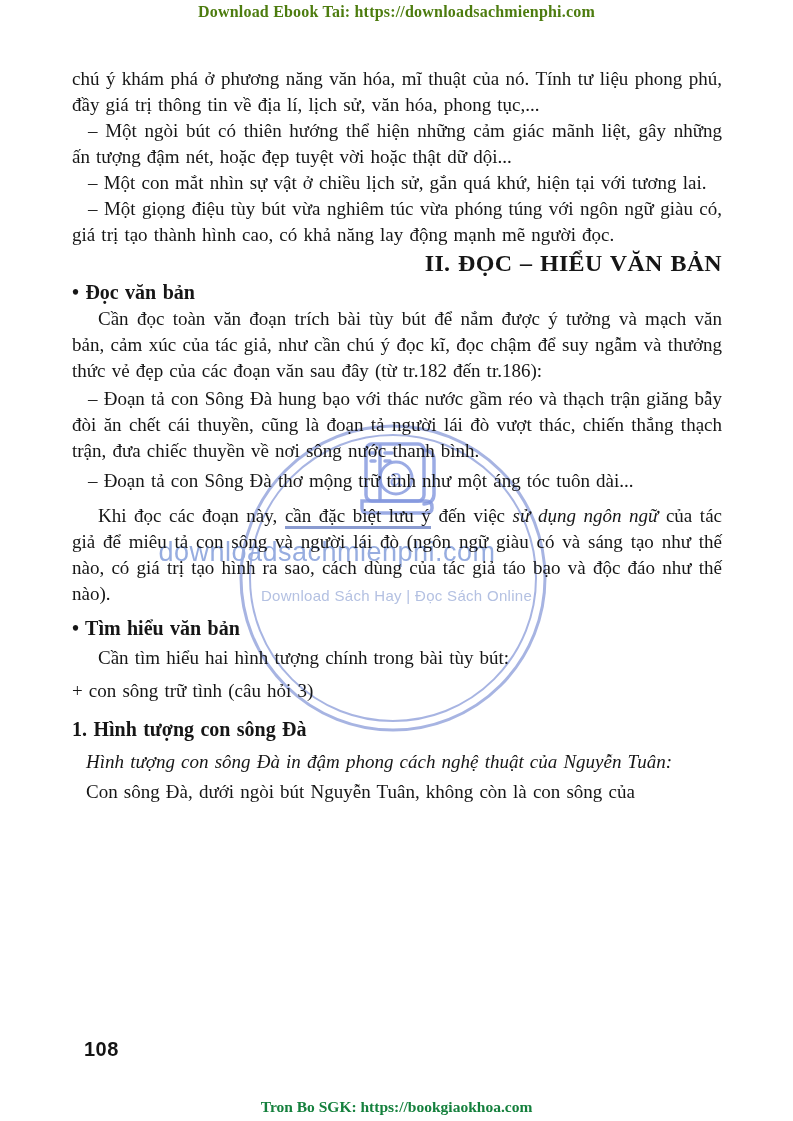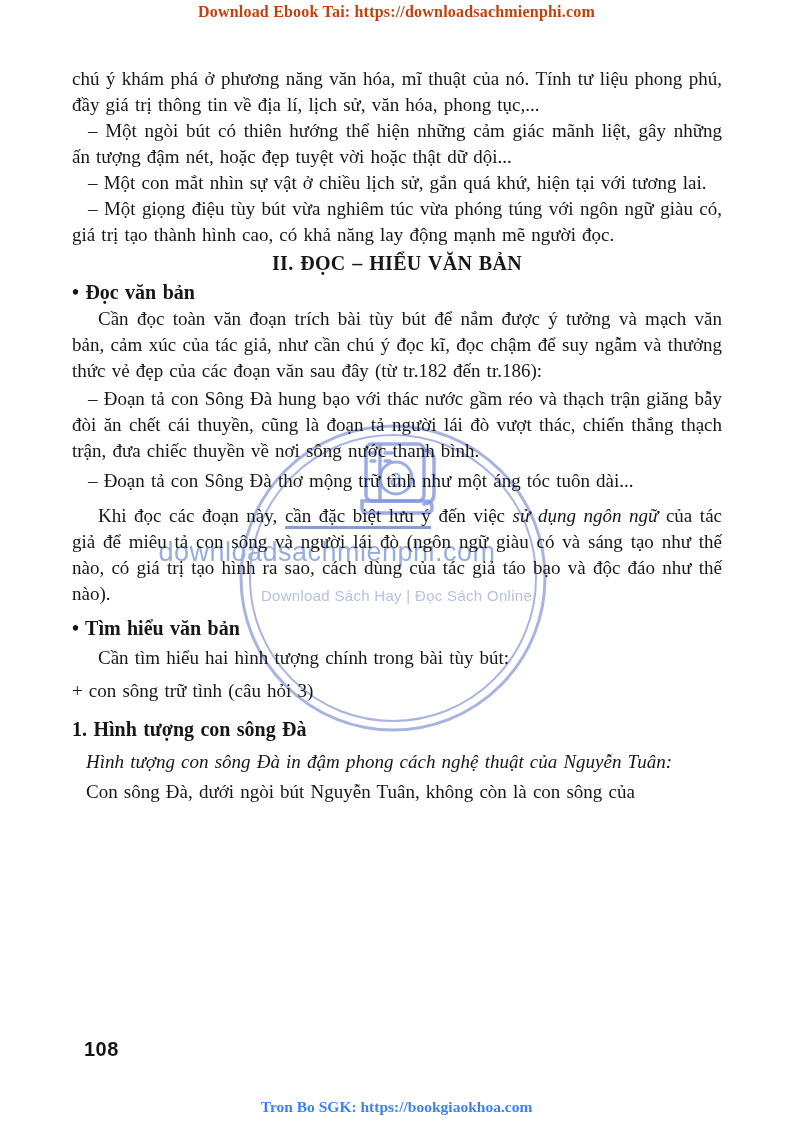--- a/index.html
+++ b/index.html
@@ -5,25 +5,25 @@
   html,body { margin:0; padding:0; background:#e8e8e8; }
   .page {
     position:relative; width:793px; height:1121px; margin:0 auto;
     background:#ffffff; overflow:hidden;
     font-family:"Liberation Serif", serif; color:#161616;
   }
 
   
   .top-link {
     position:absolute; top:3px; left:0; width:793px; text-align:center;
-    font-size:16px; font-weight:bold; color:#c2410c; letter-spacing:0.2px;
+    font-size:16px; font-weight:bold; color:#4d7c0f; letter-spacing:0.2px;
   }
   .bottom-link {
     position:absolute; top:1098px; left:0; width:793px; text-align:center;
-    font-size:15.5px; font-weight:bold; color:#3b82f6;
+    font-size:15.5px; font-weight:bold; color:#15803d;
   }
   .page-num {
     position:absolute; top:1038px; left:84px;
     font-family:"Liberation Sans", sans-serif; font-weight:bold;
     font-size:20px; color:#141414; letter-spacing:0.5px;
   }
 
   
   .wm-svg { position:absolute; left:0; top:0; z-index:0; }
   .wm-brand {
@@ -41,21 +41,21 @@
   .content {
     position:absolute; left:72px; top:66px; width:650px; z-index:1;
     font-size:19px; line-height:26px; text-align:justify; word-spacing:1.4px;
   }
   .content p, .content h2, .content h3 { margin:0; font-weight:normal; }
   .indent   { text-indent:26px; }
   .dash     { text-indent:16px; }
   .dash-hang{ padding-left:30px; text-indent:-14px; }
   .plus     { margin-left:38px; text-align:left; }
   .nojust   { text-align:left; }
-  .h-sec    { font-size:20px; font-weight:bold !important; line-height:27px; letter-spacing:0.3px; text-align:center; }
+  .h-sec    { font-size:24px; font-weight:bold !important; line-height:27px; letter-spacing:0.3px; text-align:right; }
   .h-bullet { font-size:20px;   font-weight:bold !important; line-height:26px; text-align:left; }
   .h-num    { font-size:20px;   font-weight:bold !important; line-height:27px; text-align:left; }
   .it       { font-style:italic; }
   .ul-blue  { border-bottom:3.5px solid #8a9bd0; }
 </style>
 </head>
 <body>
 
 <div class="page">
 

